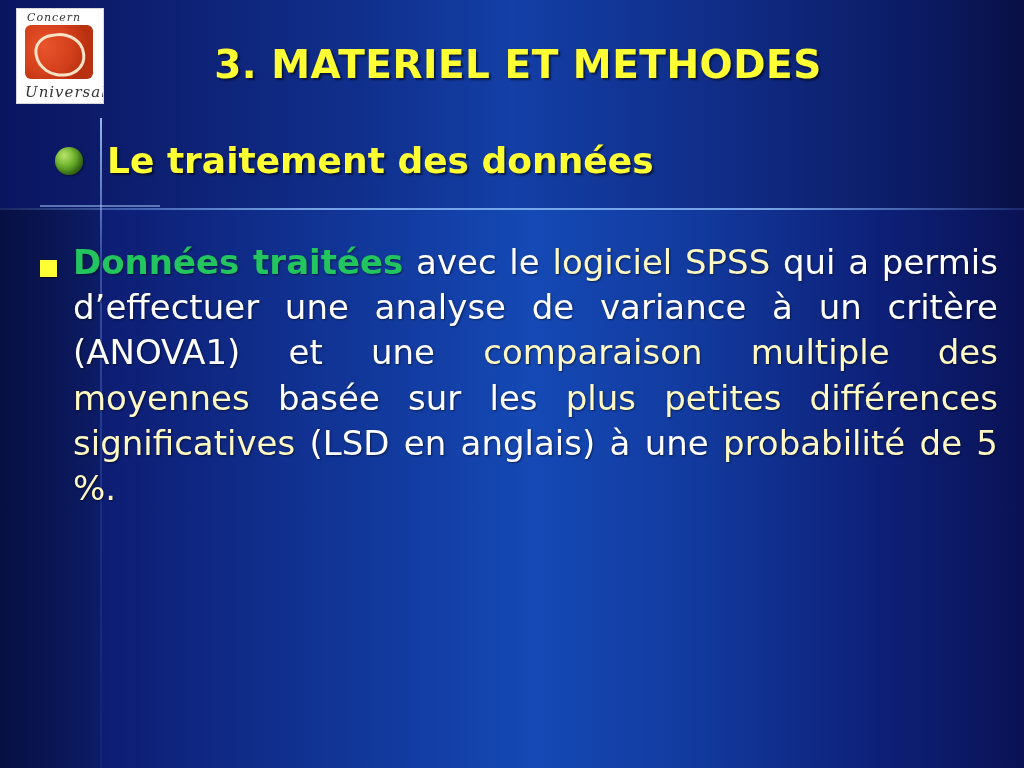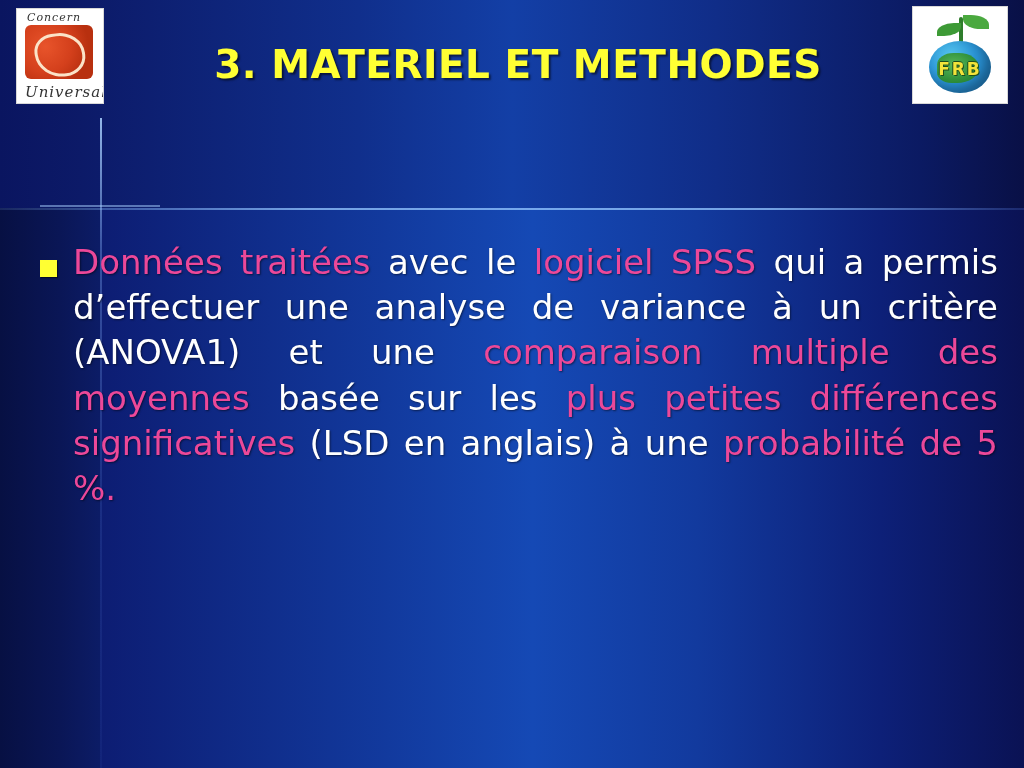--- a/index.html
+++ b/index.html
@@ -233,55 +233,51 @@
   }
   .para {
     font-size: 34px;
     line-height: 1.33;
     color: #ffffff;
     text-align: justify;
     text-shadow: 1px 1px 2px rgba(0,0,0,0.5);
     max-width: 925px;
   }
   .hl {
-    color: #ec4899;
+    color: #fef9c3;
   }
   .bold-hl {
-    color: #ec4899;
-    font-weight: normal;
+    color: #22c55e;
+    font-weight: bold;
   }
 </style>
 </head>
 <body>
 
 <div class="slide">
   <div class="bg-base"></div>
   <div class="bg-left-strip"></div>
   <div class="bg-top"></div>
   <div class="divider"></div>
   <div class="vline"></div>
   <div class="hline-short"></div>
 
   <div class="logo logo-left">
     <div class="word-top">Concern</div>
     <div class="brush"></div>
     <div class="word-bottom">Universal</div>
   </div>
 
-  <div class="logo logo-right">
-    <div class="stem"></div>
-    <div class="leaf-a"></div>
-    <div class="leaf-b"></div>
-    <div class="globe"></div>
-    <div class="land"></div>
-    <div class="frb">FRB</div>
+
+  <div class="title">3. MATERIEL ET METHODES</div>
+
+  <div class="subtitle-row">
+    <div class="bullet-globe"></div>
+    <div class="subtitle">Le traitement des données</div>
   </div>
-
-  <div class="title">3. MATERIEL ET METHODES</div>
-
 
   <div class="body-block">
     <div class="body-row">
       <div class="bullet-square"></div>
       <div class="para"><span class="bold-hl">Données traitées</span><span> avec le </span><span class="hl">logiciel SPSS</span><span> qui a permis d’effectuer une analyse de variance à un critère (ANOVA1) et une </span><span class="hl">comparaison multiple des moyennes</span><span> basée sur les </span><span class="hl">plus petites différences significatives</span><span> (LSD en anglais) à  une </span><span class="hl">probabilité de 5 %.</span></div>
     </div>
   </div>
 </div>
 
 </body></html>

